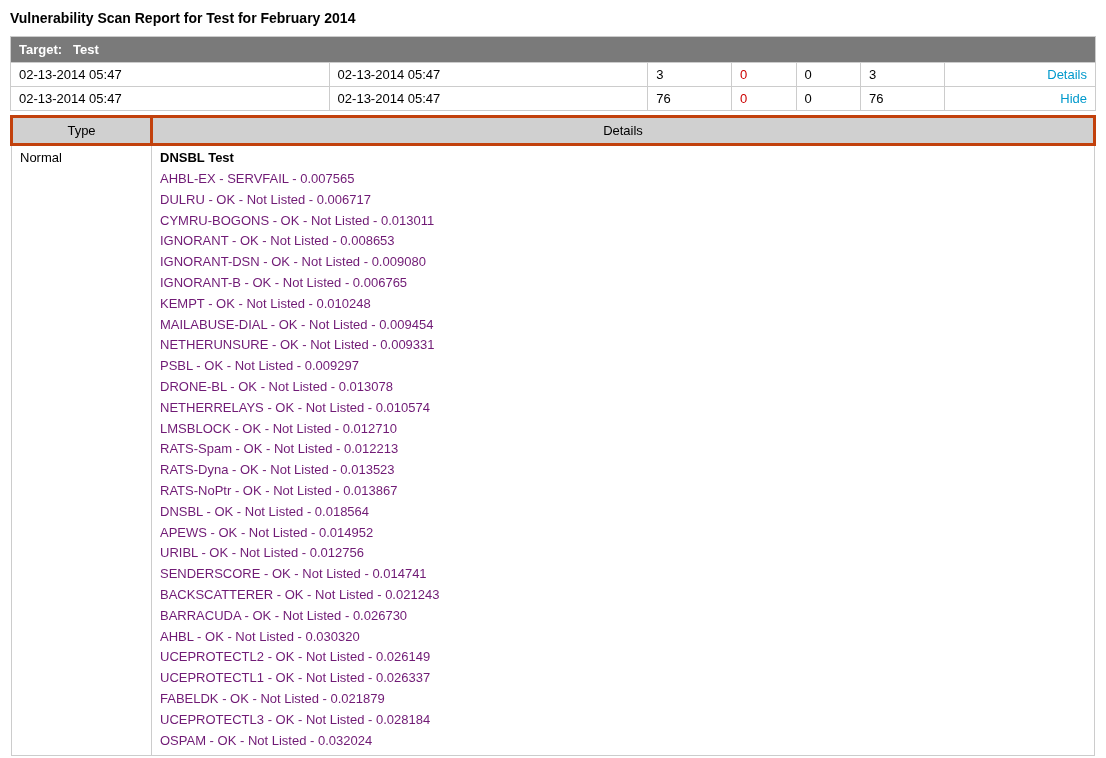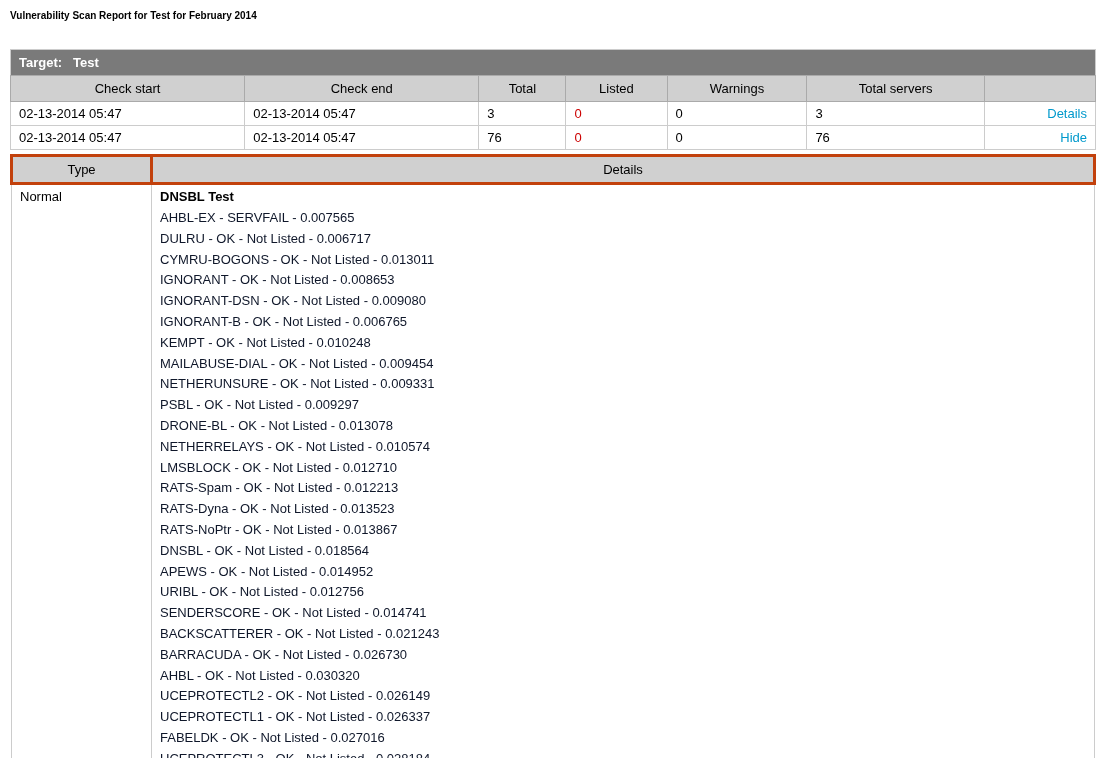--- a/index.html
+++ b/index.html
@@ -5,22 +5,22 @@
     * { margin: 0; padding: 0; box-sizing: border-box; }
     body {
       font-family: Arial, sans-serif;
       font-size: 13px;
       color: #000;
       background: #fff;
       padding: 10px;
     }
     .page-title {
       font-weight: bold;
-      font-size: 10px;
-      margin-bottom: 28px;
+      font-size: 14px;
+      margin-bottom: 10px;
     }
     .main-table {
       width: 100%;
       border-collapse: collapse;
       border: 1px solid #ccc;
     }
     .target-row td {
       background-color: #7a7a7a;
       color: #ffffff;
       padding: 5px 8px;
@@ -63,46 +63,37 @@
     .detail-body-row td {
       border: 1px solid #ccc;
       padding: 4px 8px;
       vertical-align: top;
     }
     .detail-title {
       font-weight: bold;
       margin-bottom: 4px;
     }
     .detail-item {
-      color: #0f172a;
+      color: #701a75;
       line-height: 1.6;
     }
   </style>
 </head>
 <body>
 
 <div class="page-title">Vulnerability Scan Report for Test for February 2014</div>
 
 <table class="main-table">
   <tbody>
     <tr class="target-row">
       <td colspan="7">
         <span>Target:</span>
         &nbsp;
         <span>Test</span>
       </td>
-    </tr>
-    <tr class="header-row">
-      <th>Check start</th>
-      <th>Check end</th>
-      <th>Total</th>
-      <th>Listed</th>
-      <th>Warnings</th>
-      <th>Total servers</th>
-      <th></th>
     </tr>
     <tr class="data-row">
       <td>02-13-2014 05:47</td>
       <td>02-13-2014 05:47</td>
       <td>3</td>
       <td class="red-text">0</td>
       <td>0</td>
       <td>3</td>
       <td class="link-cell"><a class="link-blue">Details</a></td>
     </tr>
@@ -147,20 +138,20 @@
             <div class="detail-item">RATS-NoPtr - OK - Not Listed - 0.013867</div>
             <div class="detail-item">DNSBL - OK - Not Listed - 0.018564</div>
             <div class="detail-item">APEWS - OK - Not Listed - 0.014952</div>
             <div class="detail-item">URIBL - OK - Not Listed - 0.012756</div>
             <div class="detail-item">SENDERSCORE - OK - Not Listed - 0.014741</div>
             <div class="detail-item">BACKSCATTERER - OK - Not Listed - 0.021243</div>
             <div class="detail-item">BARRACUDA - OK - Not Listed - 0.026730</div>
             <div class="detail-item">AHBL - OK - Not Listed - 0.030320</div>
             <div class="detail-item">UCEPROTECTL2 - OK - Not Listed - 0.026149</div>
             <div class="detail-item">UCEPROTECTL1 - OK - Not Listed - 0.026337</div>
-            <div class="detail-item">FABELDK - OK - Not Listed - 0.027016</div>
+            <div class="detail-item">FABELDK - OK - Not Listed - 0.021879</div>
             <div class="detail-item">UCEPROTECTL3 - OK - Not Listed - 0.028184</div>
             <div class="detail-item">OSPAM - OK - Not Listed - 0.032024</div>
           </div>
       </td>
     </tr>
   </tbody>
 </table>
 
 </body></html>

